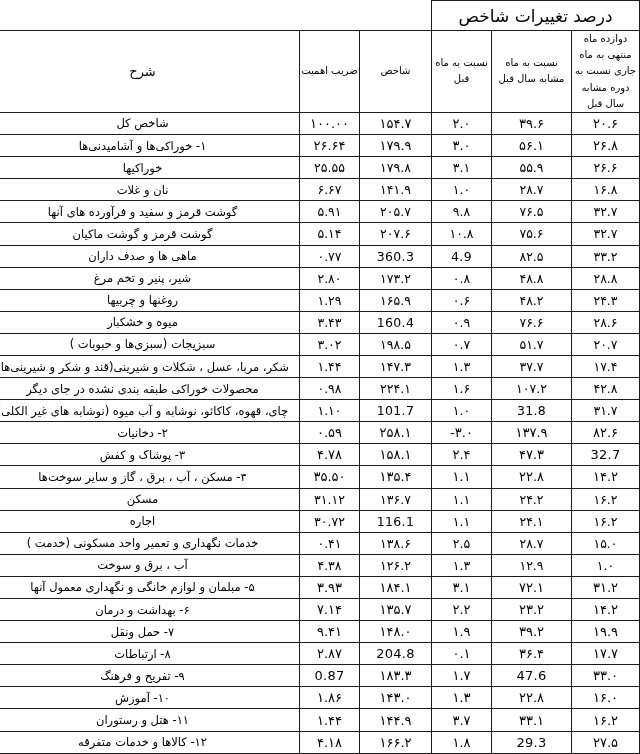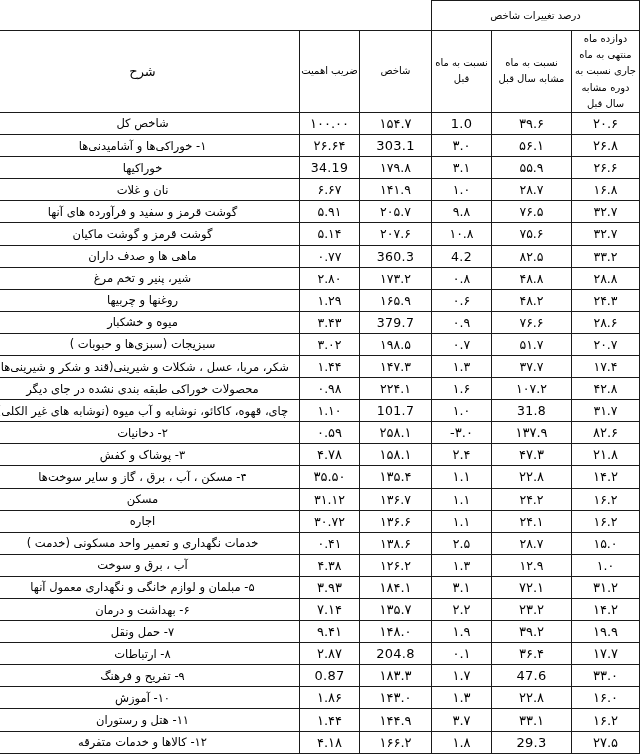--- a/index.html
+++ b/index.html
@@ -33,21 +33,21 @@
   
   col.c-desc   { width: 314px; }
   col.c-weight { width: 60px; }
   col.c-index  { width: 72px; }
   col.c-mom    { width: 60px; }
   col.c-yoy    { width: 80px; }
   col.c-twelve { width: 68px; }
 
   
   .hdr-group {
-    font-size: 10px;
+    font-size: 17px;
     height: 29px;
     letter-spacing: 0.2px;
   }
   .hdr-cell {
     font-size: 10px;
     line-height: 1.62;
     padding: 2px 3px;
   }
   .hdr-desc {
     font-size: 13px;
@@ -101,39 +101,39 @@
       <th class="hdr-cell">نسبت به ماه قبل</th>
       <th class="hdr-cell">شاخص</th>
       <th class="hdr-cell">ضریب اهمیت</th>
       <th class="hdr-cell hdr-desc">شرح</th>
     </tr>
   </thead>
   <tbody id="table-body">
       <tr class="level-main">
         <td class="num">۲۰.۶</td>
         <td class="num">۳۹.۶</td>
-        <td class="num">1.0</td>
+        <td class="num">۲.۰</td>
         <td class="num">۱۵۴.۷</td>
         <td class="num">۱۰۰.۰۰</td>
         <td class="desc">شاخص کل</td>
       </tr>
       <tr class="level-main">
         <td class="num">۲۶.۸</td>
         <td class="num">۵۶.۱</td>
         <td class="num">۳.۰</td>
-        <td class="num">303.1</td>
+        <td class="num">۱۷۹.۹</td>
         <td class="num">۲۶.۶۴</td>
         <td class="desc">۱- خوراکی‌ها و آشامیدنی‌ها</td>
       </tr>
       <tr class="level-sub">
         <td class="num">۲۶.۶</td>
         <td class="num">۵۵.۹</td>
         <td class="num">۳.۱</td>
         <td class="num">۱۷۹.۸</td>
-        <td class="num">34.19</td>
+        <td class="num">۲۵.۵۵</td>
         <td class="desc">خوراکیها</td>
       </tr>
       <tr class="level-sub">
         <td class="num">۱۶.۸</td>
         <td class="num">۲۸.۷</td>
         <td class="num">۱.۰</td>
         <td class="num">۱۴۱.۹</td>
         <td class="num">۶.۶۷</td>
         <td class="desc">نان و غلات</td>
       </tr>
@@ -149,21 +149,21 @@
         <td class="num">۳۲.۷</td>
         <td class="num">۷۵.۶</td>
         <td class="num">۱۰.۸</td>
         <td class="num">۲۰۷.۶</td>
         <td class="num">۵.۱۴</td>
         <td class="desc">گوشت قرمز و گوشت ماکیان</td>
       </tr>
       <tr class="level-sub">
         <td class="num">۳۳.۲</td>
         <td class="num">۸۲.۵</td>
-        <td class="num">4.2</td>
+        <td class="num">4.9</td>
         <td class="num">360.3</td>
         <td class="num">۰.۷۷</td>
         <td class="desc">ماهی ها و صدف داران</td>
       </tr>
       <tr class="level-sub">
         <td class="num">۲۸.۸</td>
         <td class="num">۴۸.۸</td>
         <td class="num">۰.۸</td>
         <td class="num">۱۷۳.۲</td>
         <td class="num">۲.۸۰</td>
@@ -174,21 +174,21 @@
         <td class="num">۴۸.۲</td>
         <td class="num">۰.۶</td>
         <td class="num">۱۶۵.۹</td>
         <td class="num">۱.۲۹</td>
         <td class="desc">روغنها و چربیها</td>
       </tr>
       <tr class="level-sub">
         <td class="num">۲۸.۶</td>
         <td class="num">۷۶.۶</td>
         <td class="num">۰.۹</td>
-        <td class="num">379.7</td>
+        <td class="num">160.4</td>
         <td class="num">۳.۴۳</td>
         <td class="desc">میوه و خشکبار</td>
       </tr>
       <tr class="level-sub">
         <td class="num">۲۰.۷</td>
         <td class="num">۵۱.۷</td>
         <td class="num">۰.۷</td>
         <td class="num">۱۹۸.۵</td>
         <td class="num">۳.۰۲</td>
         <td class="desc">سبزیجات (سبزی‌ها و حبوبات )</td>
@@ -219,21 +219,21 @@
       </tr>
       <tr class="level-main">
         <td class="num">۸۲.۶</td>
         <td class="num">۱۳۷.۹</td>
         <td class="num">-۳.۰</td>
         <td class="num">۲۵۸.۱</td>
         <td class="num">۰.۵۹</td>
         <td class="desc">۲- دخانیات</td>
       </tr>
       <tr class="level-main">
-        <td class="num">۲۱.۸</td>
+        <td class="num">32.7</td>
         <td class="num">۴۷.۳</td>
         <td class="num">۲.۴</td>
         <td class="num">۱۵۸.۱</td>
         <td class="num">۴.۷۸</td>
         <td class="desc">۳- پوشاک و کفش</td>
       </tr>
       <tr class="level-main">
         <td class="num">۱۴.۲</td>
         <td class="num">۲۲.۸</td>
         <td class="num">۱.۱</td>
@@ -246,21 +246,21 @@
         <td class="num">۲۴.۲</td>
         <td class="num">۱.۱</td>
         <td class="num">۱۳۶.۷</td>
         <td class="num">۳۱.۱۲</td>
         <td class="desc">مسکن</td>
       </tr>
       <tr class="level-sub">
         <td class="num">۱۶.۲</td>
         <td class="num">۲۴.۱</td>
         <td class="num">۱.۱</td>
-        <td class="num">۱۳۶.۶</td>
+        <td class="num">116.1</td>
         <td class="num">۳۰.۷۲</td>
         <td class="desc">اجاره</td>
       </tr>
       <tr class="level-sub">
         <td class="num">۱۵.۰</td>
         <td class="num">۲۸.۷</td>
         <td class="num">۲.۵</td>
         <td class="num">۱۳۸.۶</td>
         <td class="num">۰.۴۱</td>
         <td class="desc">خدمات نگهداری و تعمیر واحد مسکونی  (خدمت )</td>

